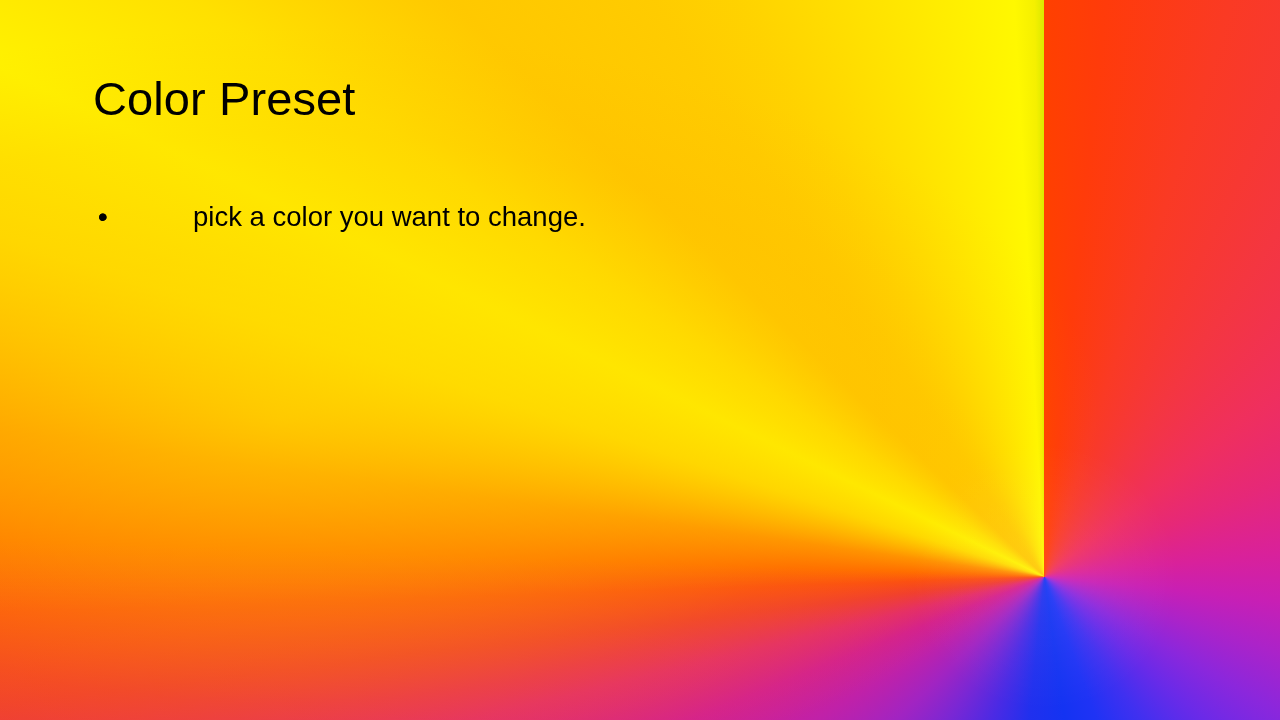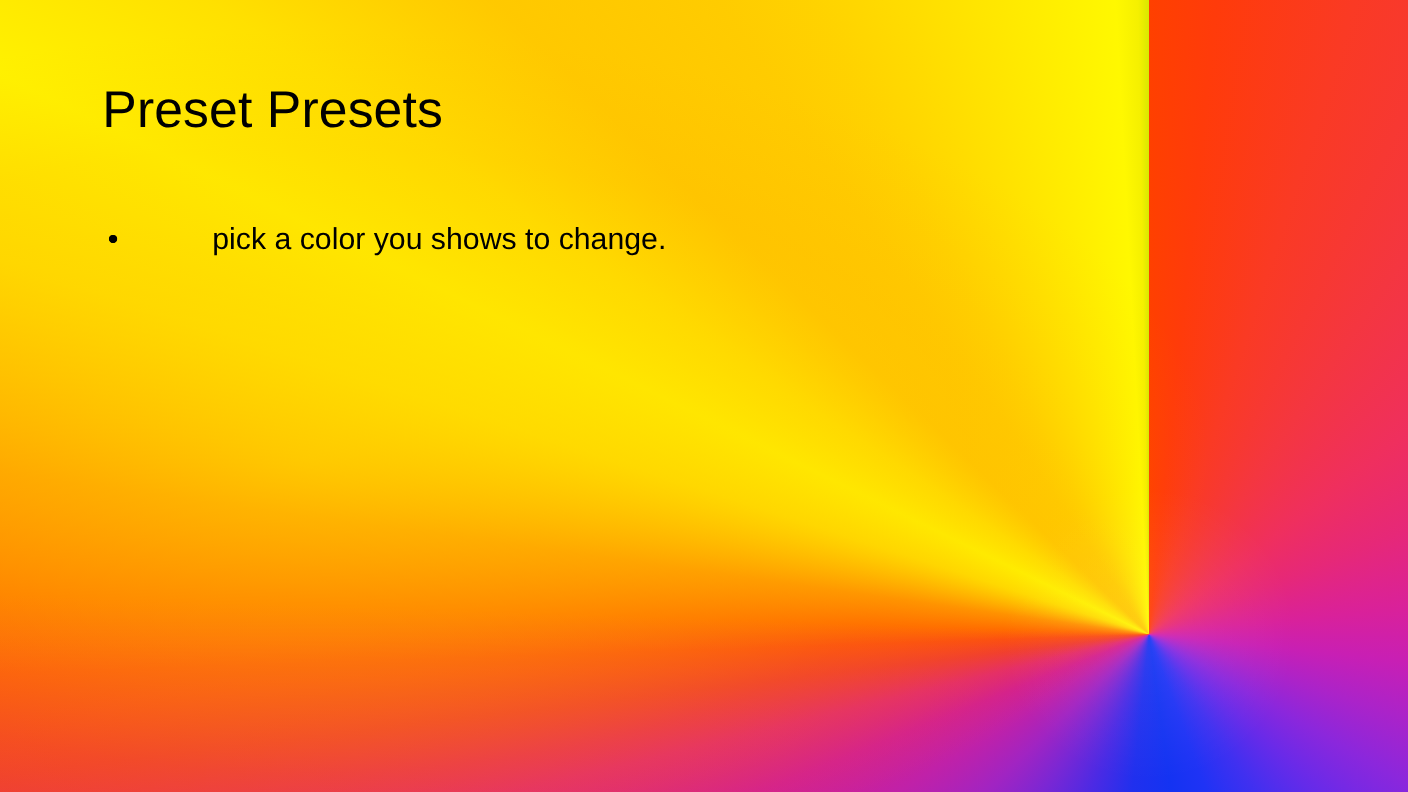--- a/index.html
+++ b/index.html
@@ -163,29 +163,29 @@
 
 <div class="slide">
 
   <div class="bg-layer bg-conic"></div>
   <div class="bg-layer bg-ray"></div>
   <div class="bg-layer bg-wash"></div>
   <div class="bg-layer bg-soft"></div>
 
   <div class="content">
 
-    <h1 class="slide-title">Preset Presets</h1>
+    <h1 class="slide-title">Color Preset</h1>
 
     <ul class="body-list">
 
       <li class="body-item">
         <span class="bullet-marker">•</span>
       </li>
 
       <li class="body-item">
         <span class="bullet-marker">•</span>
-        <span>pick a color you shows to change.</span>
+        <span>pick a color you want to change.</span>
       </li>
 
     </ul>
 
   </div>
 </div>
 
 </body></html>

